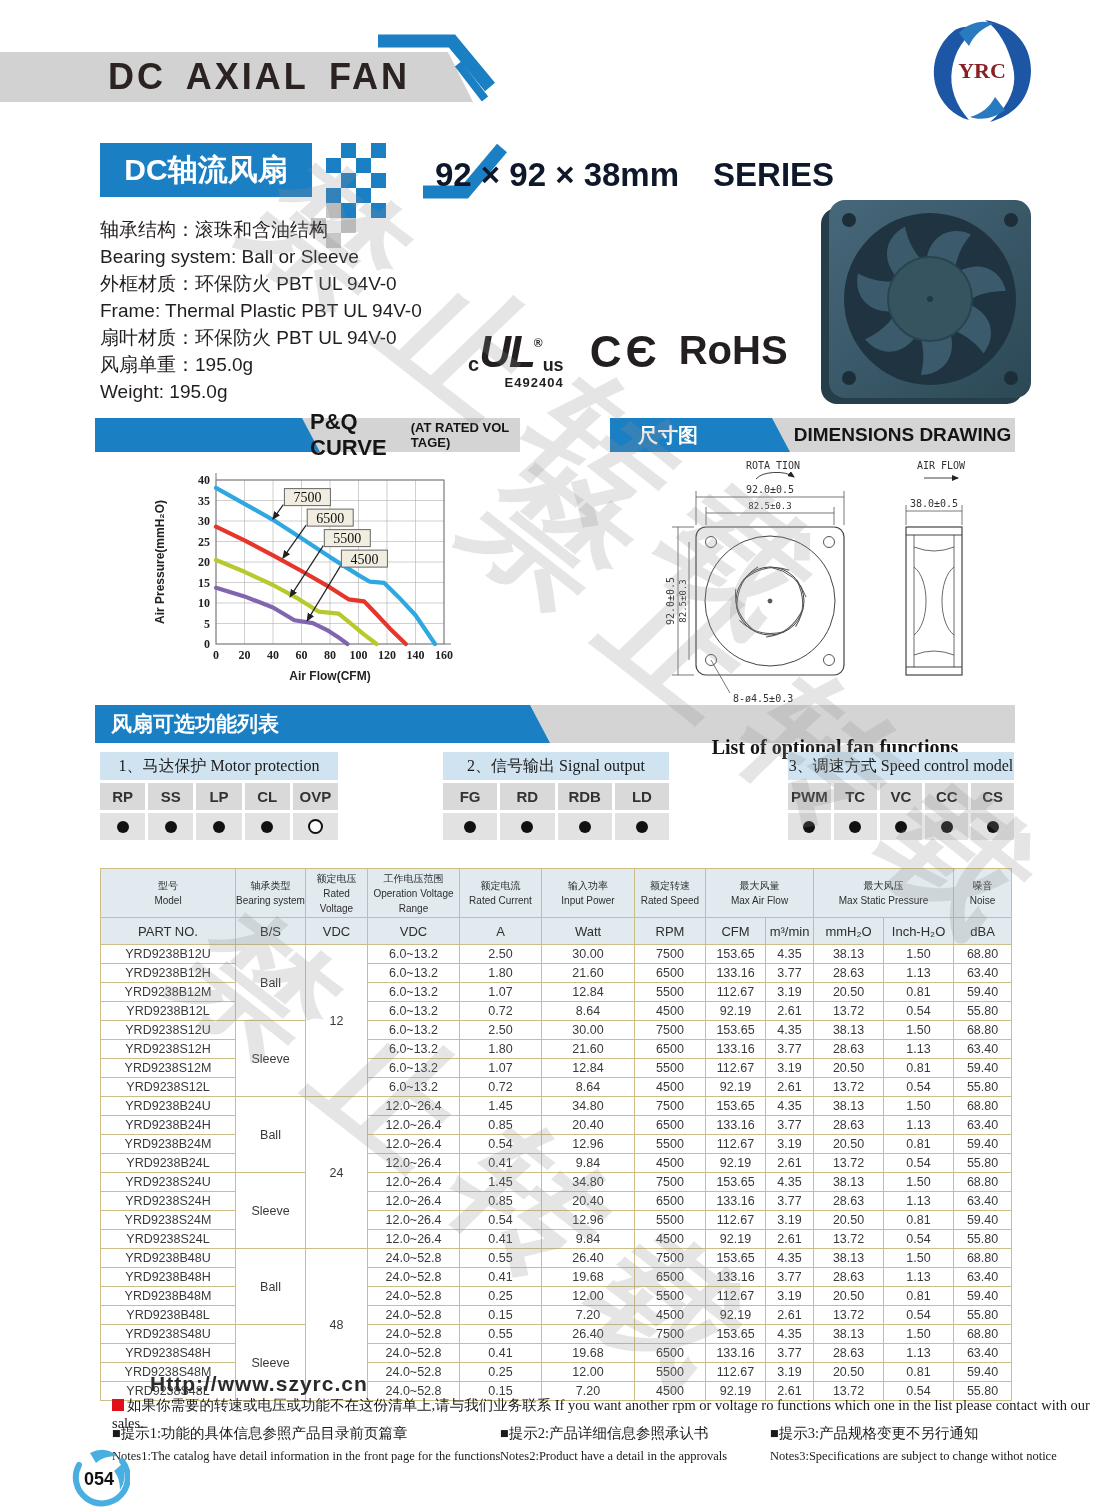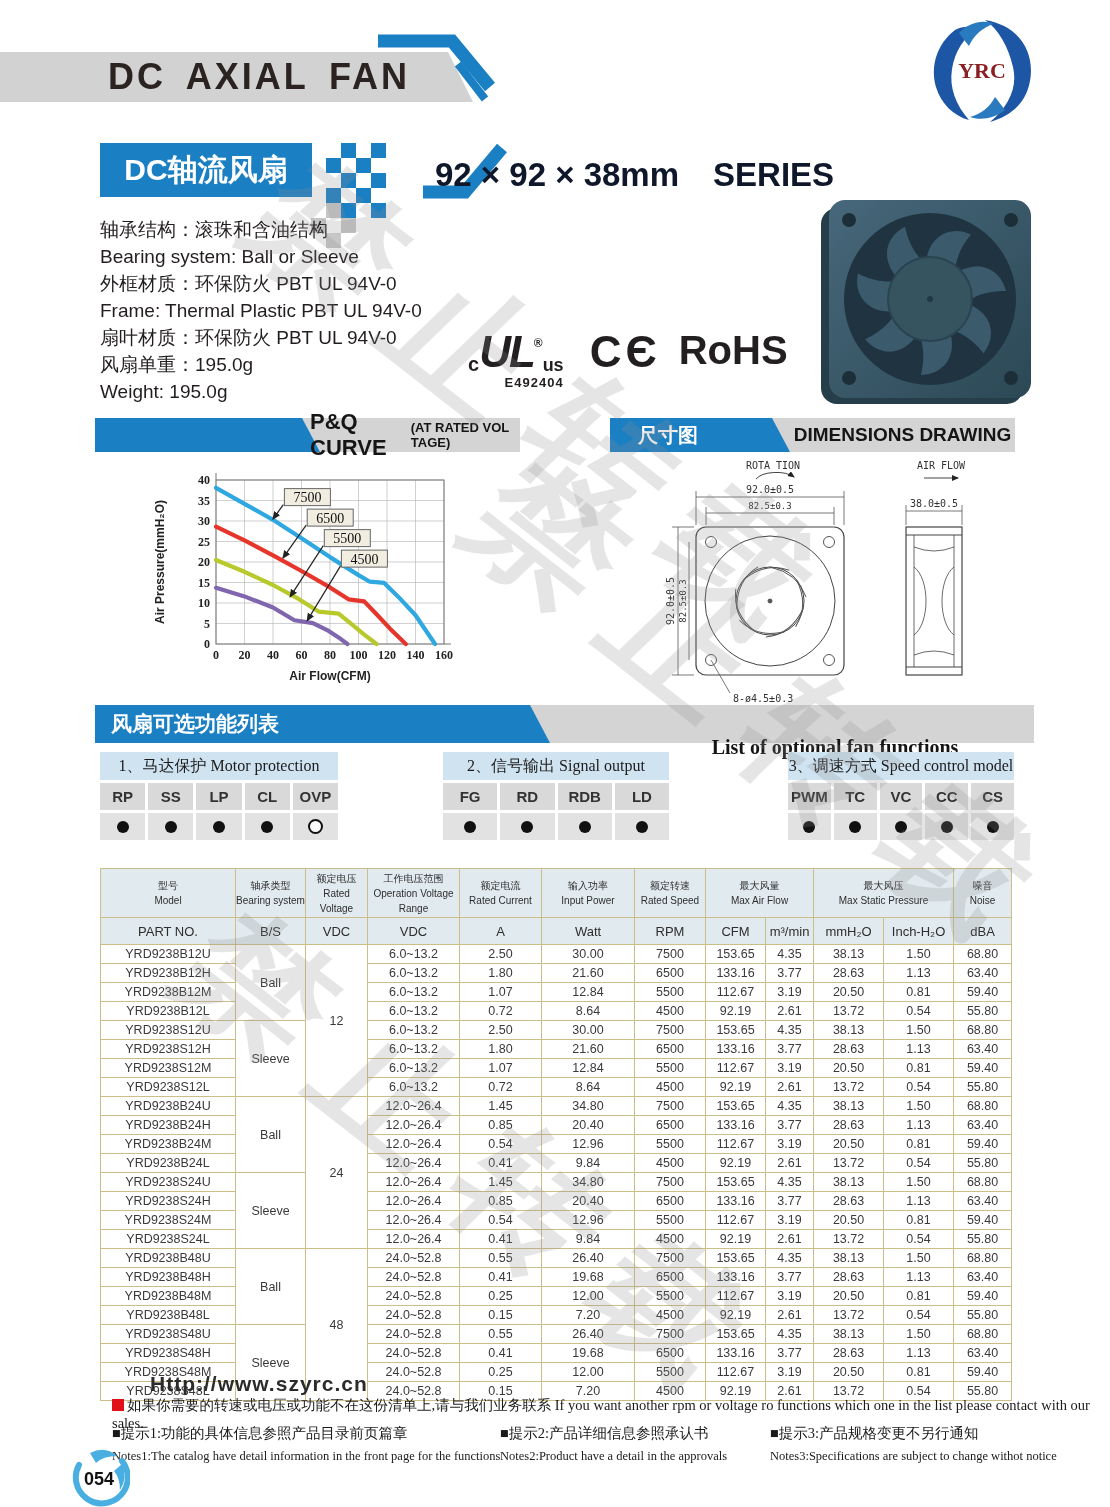--- a/index.html
+++ b/index.html
@@ -40,21 +40,21 @@
   .secbar .blue{position:absolute;left:0;top:0;height:100%;background:#1b7fc3;}
   .secbar .gtext{position:absolute;top:0;height:100%;display:flex;align-items:center;justify-content:center;
                  font-weight:bold;color:#151515;}
   .secbar .btext{position:absolute;top:0;height:100%;display:flex;align-items:center;color:#fff;font-weight:bold;}
   .pq-bar{left:95px;top:418px;width:425px;}
   .pq-bar .blue{width:225px;clip-path:polygon(0 0,207px 0,225px 100%,0 100%);}
   .pq-main{font-size:22px;}
   .pq-suffix{font-size:13px;}
   .dim-bar{left:610px;top:418px;width:405px;}
   .dim-bar .blue{width:180px;clip-path:polygon(0 0,162px 0,180px 100%,0 100%);}
-  .fn-bar{left:95px;top:705px;width:920px;height:38px;padding-left:19px;}
+  .fn-bar{left:95px;top:705px;width:920px;height:38px;}
   .fn-bar .blue{width:455px;clip-path:polygon(0 0,435px 0,455px 100%,0 100%);}
   
   .chart-wrap{position:absolute;left:150px;top:466px;}
   
   .dims-wrap{position:absolute;left:658px;top:455px;}
   .dims-wrap text{font-family:"DejaVu Sans Mono",monospace;fill:#333;}
   
   .fan-wrap{position:absolute;left:813px;top:196px;}
   
   .ft{position:absolute;top:752px;}

